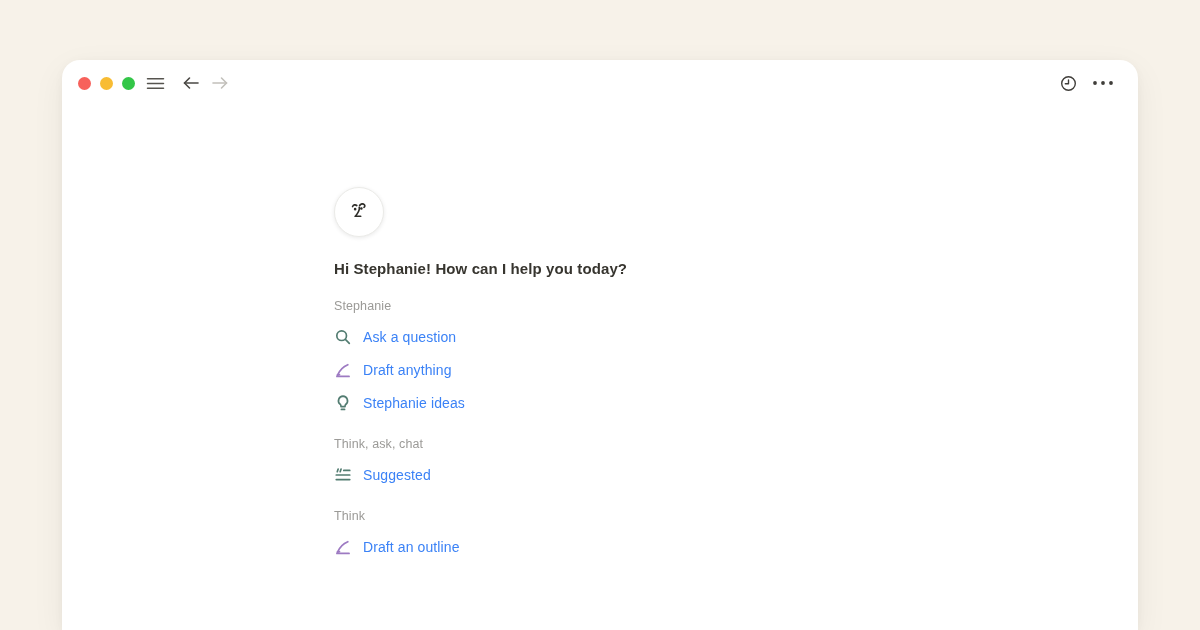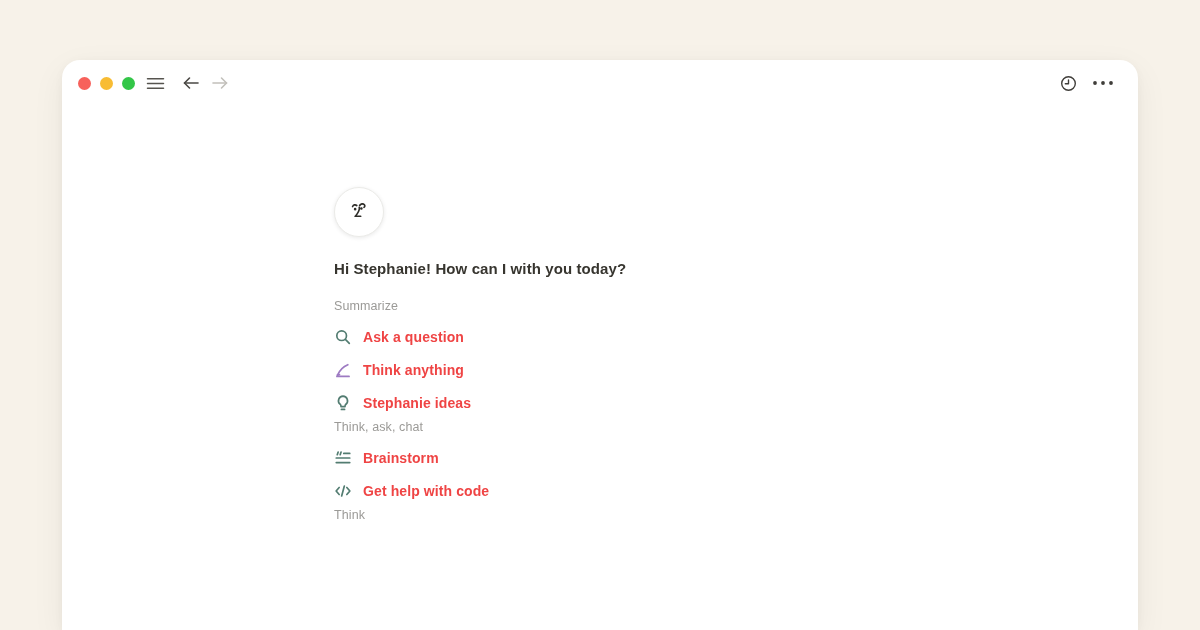--- a/index.html
+++ b/index.html
@@ -35,32 +35,32 @@
     width:50px; height:50px; border-radius:50%;
     background:#FFFFFF; border:1px solid #EBEBE8;
     box-shadow:0 1px 4px rgba(0,0,0,.09);
     display:flex; align-items:center; justify-content:center;
     margin-bottom:22px; color:#2E2D29;
   }
   .greeting {
     font-size:15px; font-weight:700; color:#37352F;
     line-height:20px; margin-bottom:19px; letter-spacing:.1px;
   }
-  .section { }
+  .section { margin-top:17px; }
   .section:first-of-type { margin-top:0; }
   .section-label {
     font-size:12.5px; color:#9B9A97; line-height:16px;
     margin-bottom:6px; letter-spacing:.1px;
   }
   .menu-row {
     display:flex; align-items:center; height:33px; gap:11px; cursor:pointer;
   }
   .item-icon { width:18px; height:18px; display:flex; align-items:center; justify-content:center; }
   .item-icon svg { width:18px; height:18px; }
-  .item-label { font-size:14px; font-weight:700; color:#ef4444; letter-spacing:.1px; }
+  .item-label { font-size:14px; font-weight:400; color:#3b82f6; letter-spacing:.1px; }
   svg { display:block; }
 </style>
 </head>
 <body>
 
 <div class="window">
   <div class="titlebar">
     <div class="traffic-lights">
         <span class="light" style="background: rgb(247, 97, 91);"></span>
         <span class="light" style="background: rgb(248, 188, 51);"></span>
@@ -112,45 +112,45 @@
       <svg viewBox="0 0 24 24" width="30" height="30" fill="none" stroke="currentColor" stroke-width="1.35" stroke-linecap="round" stroke-linejoin="round">
         <path d="M6.9 7.6 C7.5 6.2 9.1 5.9 10.2 6.8"></path>
         <path d="M12.5 6.8 C13.3 5.2 15.3 5.0 16.3 6.2 C16.9 6.9 16.7 7.9 16.0 8.3"></path>
         <circle cx="8.9" cy="9.7" r="0.55" fill="currentColor" stroke-width="1"></circle>
         <circle cx="13.9" cy="9.2" r="0.55" fill="currentColor" stroke-width="1"></circle>
         <path d="M12.2 8.3 C12.8 10.0 11.9 11.7 9.5 15.0"></path>
         <path d="M8.9 15.4 L13.3 15.4"></path>
       </svg>
     </div>
 
-    <div class="greeting">Hi Stephanie! How can I with you today?</div>
+    <div class="greeting">Hi Stephanie! How can I help you today?</div>
 
     <div>
   <div class="section">
-    <div class="section-label">Summarize</div>
+    <div class="section-label">Stephanie</div>
     <div>
   <div class="menu-row">
     <span class="item-icon" style="color: rgb(82, 124, 113);">
                 <svg fill="none" stroke="currentColor" stroke-width="1.5" stroke-linecap="round" stroke-linejoin="round" viewBox="0 0 16 16">
                   <circle cx="6.8" cy="6.8" r="4.3"></circle>
                   <line x1="10.1" y1="10.1" x2="13.6" y2="13.6"></line>
                 </svg>
               </span>
     <span class="item-label">Ask a question</span>
   </div>
 
   <div class="menu-row">
     <span class="item-icon" style="color: rgb(157, 122, 194);">
                 <svg fill="none" stroke="currentColor" stroke-width="1.5" stroke-linecap="round" stroke-linejoin="round" viewBox="0 0 16 16">
                   <path d="M3.1 12.6 C4.9 8.4 7.9 5.1 12.3 3.3"></path>
                   <path d="M3.1 12.6 L4.9 12.1"></path>
                   <line x1="2.6" y1="13.7" x2="13.4" y2="13.7"></line>
                 </svg>
               </span>
-    <span class="item-label">Think anything</span>
+    <span class="item-label">Draft anything</span>
   </div>
 
   <div class="menu-row">
     <span class="item-icon" style="color: rgb(82, 124, 113);">
                 <svg fill="none" stroke="currentColor" stroke-width="1.5" stroke-linecap="round" stroke-linejoin="round" viewBox="0 0 16 16">
                   <path d="M8 1.9 a4.1 4.1 0 0 1 2.6 7.2 c-.5.45-.8 1-.8 1.6 v.5 h-3.6 v-.5 c0-.6-.3-1.15-.8-1.6 A4.1 4.1 0 0 1 8 1.9 Z"></path>
                   <line x1="6.6" y1="13.7" x2="9.4" y2="13.7"></line>
                 </svg>
               </span>
     <span class="item-label">Stephanie ideas</span>
@@ -164,37 +164,37 @@
   <div class="menu-row">
     <span class="item-icon" style="color: rgb(82, 124, 113);">
                 <svg fill="none" stroke="currentColor" stroke-width="1.5" stroke-linecap="round" stroke-linejoin="round" viewBox="0 0 16 16">
                   <path d="M3.7 2.7 L2.9 5.1"></path>
                   <path d="M6.3 2.7 L5.5 5.1"></path>
                   <line x1="8.7" y1="3.9" x2="14" y2="3.9"></line>
                   <line x1="2" y1="8" x2="14" y2="8"></line>
                   <line x1="2" y1="12.1" x2="14" y2="12.1"></line>
                 </svg>
               </span>
-    <span class="item-label">Brainstorm</span>
-  </div>
-
-  <div class="menu-row">
-    <span class="item-icon" style="color: rgb(82, 124, 113);">
-                <svg fill="none" stroke="currentColor" stroke-width="1.5" stroke-linecap="round" stroke-linejoin="round" viewBox="0 0 16 16">
-                  <polyline points="4.6,4.9 1.9,8 4.6,11.1"></polyline>
-                  <polyline points="11.4,4.9 14.1,8 11.4,11.1"></polyline>
-                  <line x1="9.2" y1="3.6" x2="6.8" y2="12.4"></line>
-                </svg>
-              </span>
-    <span class="item-label">Get help with code</span>
-  </div>
+    <span class="item-label">Suggested</span>
+  </div>
+
 </div>
   </div>
 
   <div class="section">
     <div class="section-label">Think</div>
     <div>
+  <div class="menu-row">
+    <span class="item-icon" style="color: rgb(157, 122, 194);">
+                <svg fill="none" stroke="currentColor" stroke-width="1.5" stroke-linecap="round" stroke-linejoin="round" viewBox="0 0 16 16">
+                  <path d="M3.1 12.6 C4.9 8.4 7.9 5.1 12.3 3.3"></path>
+                  <path d="M3.1 12.6 L4.9 12.1"></path>
+                  <line x1="2.6" y1="13.7" x2="13.4" y2="13.7"></line>
+                </svg>
+              </span>
+    <span class="item-label">Draft an outline</span>
+  </div>
 
 </div>
   </div>
 </div>
   </div>
 </div>
 
 </body></html>

